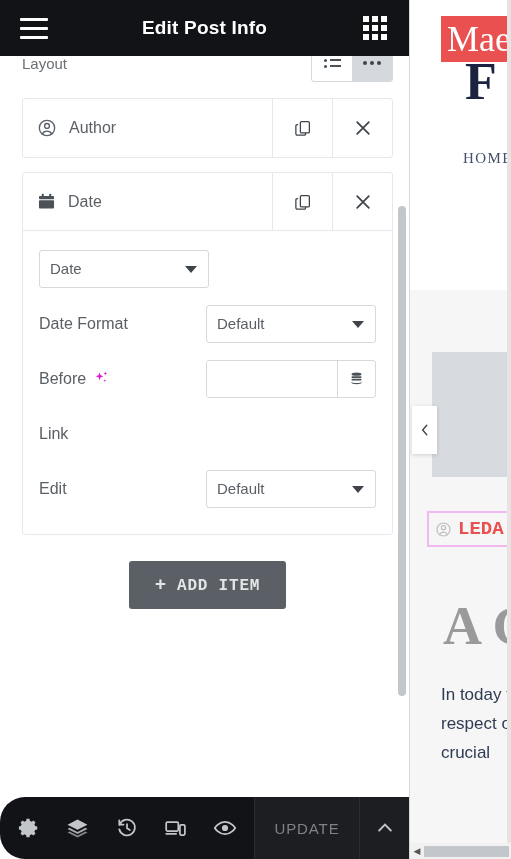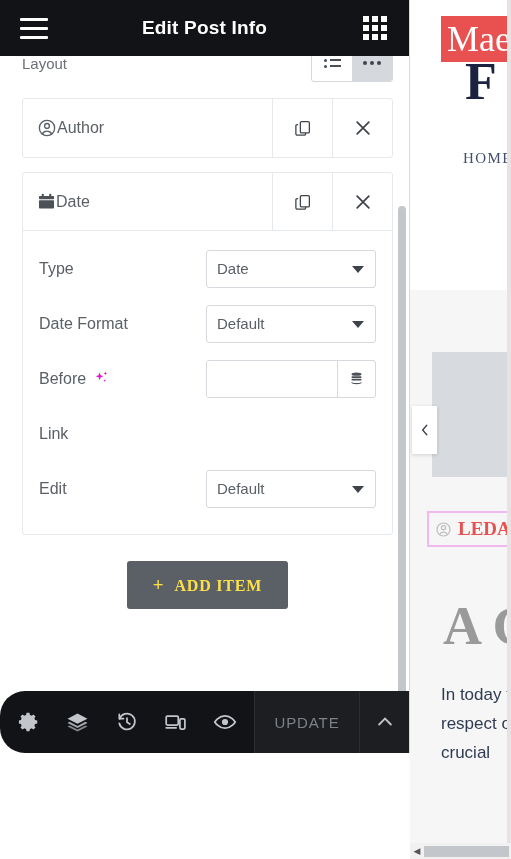--- a/index.html
+++ b/index.html
@@ -7,21 +7,21 @@
     width: 511px; height: 859px;
     overflow: hidden;
     font-family: "Liberation Sans", sans-serif;
     background: #ffffff;
   }
   #app { position: relative; width: 511px; height: 859px; display: flex; }
 
   
   #panel {
     position: relative;
-    width: 410px; height: 753px;
+    width: 410px; height: 859px;
     background: #ffffff;
     display: flex; flex-direction: column;
     border-right: 1px solid #d5d8dc;
   }
 
   
   #panel-header {
     height: 56px; flex: 0 0 56px;
     background: #121317;
     display: flex; align-items: center; justify-content: space-between;
@@ -61,21 +61,21 @@
   .ic-list span { display:flex; align-items:center; gap:3px; }
   .ic-list span b { width:3px; height:3px; background:#495157; border-radius:50%; display:block;}
   .ic-list span i { width:11px; height:2px; background:#495157; display:block;}
   .ic-dots { display:flex; gap:3px; }
   .ic-dots i { width:4px; height:4px; background:#3f444b; border-radius:50%; display:block;}
 
   
   .rep-item { border:1px solid #e6e9ec; border-radius:3px; background:#fff; margin-top:14px; }
   .rep-head { display:flex; align-items:stretch; height:58px; }
   .rep-title {
-    flex:1; display:flex; align-items:center; padding-left:14px;
+    flex:1; display:flex; align-items:center; gap:12px; padding-left:14px;
     font-size:16px; color:#5a6066;
   }
   .rep-tool {
     width:60px; display:flex; align-items:center; justify-content:center;
     border-left:1px solid #e6e9ec; cursor:pointer; color:#3f444b;
   }
   .rep-item.open .rep-head { border-bottom:1px solid #e6e9ec; }
   .rep-content { padding: 10px 16px 18px 16px; }
 
   .ctrl-row { display:flex; align-items:center; min-height:55px; }
@@ -108,23 +108,23 @@
   }
   .switch .lbl { font-size:14px; color:#2b2f33; padding-left:18px; }
   .switch .knob {
     position:absolute; right:2px; top:2px; width:29px; height:29px;
     border-radius:50%; background:#fff; box-shadow:0 1px 2px rgba(0,0,0,.18);
   }
 
   
   #add-item {
     display:block; margin:26px auto 22px auto;
-    background:#5a6066; color:#fde047; border:none; border-radius:3px;
+    background:#5a6066; color:#e5e5e5; border:none; border-radius:3px;
     height:48px; padding:0 26px; font-size:16px; font-weight:bold;
-    letter-spacing:.8px; cursor:pointer; font-family:Liberation Serif, serif;
+    letter-spacing:.8px; cursor:pointer; font-family:Liberation Mono, monospace;
   }
   #add-item .plus { font-weight:bold; margin-right:10px; font-size:19px; }
 
   
   #panel-sb {
     position:absolute; right:3px; top:150px; width:8px; height:490px;
     background:#c3c6ca; border-radius:4px; cursor:pointer;
   }
 
   
@@ -161,21 +161,21 @@
     font-family:"Liberation Serif", serif; font-size:15px; letter-spacing:1.4px; white-space:nowrap;
   }
   #pv-band { position:absolute; left:0; top:290px; right:0; bottom:0; background:#f6f6f6; }
   #pv-thumb { position:absolute; left:22px; top:352px; width:140px; height:125px; background:#d7dade; }
   #pv-author {
     position:absolute; left:17px; top:511px; width:130px; height:36px;
     border:2px solid #f2b9f0; display:flex; align-items:center; gap:6px; padding-left:6px;
     background:#f6f6f6;
   }
   #pv-author .nm {
-    color:#e8514f; font-family:Liberation Serif, serif; font-size:19px; font-weight:bold;
+    color:#e8514f; font-family:Liberation Mono, monospace; font-size:19px; font-weight:bold;
     white-space:nowrap;
   }
   #pv-h1 {
     position:absolute; left:33px; top:595px; color:#9a9a9a;
     font-family:"Liberation Serif", serif; font-size:54px; font-weight:bold; white-space:nowrap;
   }
   #pv-body {
     position:absolute; left:31px; top:680px; width:140px;
     color:#2f3b52; font-size:17px; line-height:29px;
   }
@@ -302,21 +302,20 @@
             <div class="rep-tool">
               <svg class="svgi" width="20" height="20" viewBox="0 0 24 24" stroke="#3f444b" stroke-width="2.1" stroke-linecap="round">
                 <path d="M5 5l14 14M19 5L5 19"></path>
               </svg>
             </div>
           </div>
 
           <div class="rep-content">
 
             <div class="ctrl-row">
-              <div class="ctrl-label">Type</div>
               <div class="ctrl-field sel-wrap">
                 <select class="sel">
                   <option>Date</option>
                 </select>
               </div>
             </div>
 
             <div class="ctrl-row">
               <div class="ctrl-label">Date Format</div>
               <div class="ctrl-field sel-wrap">

